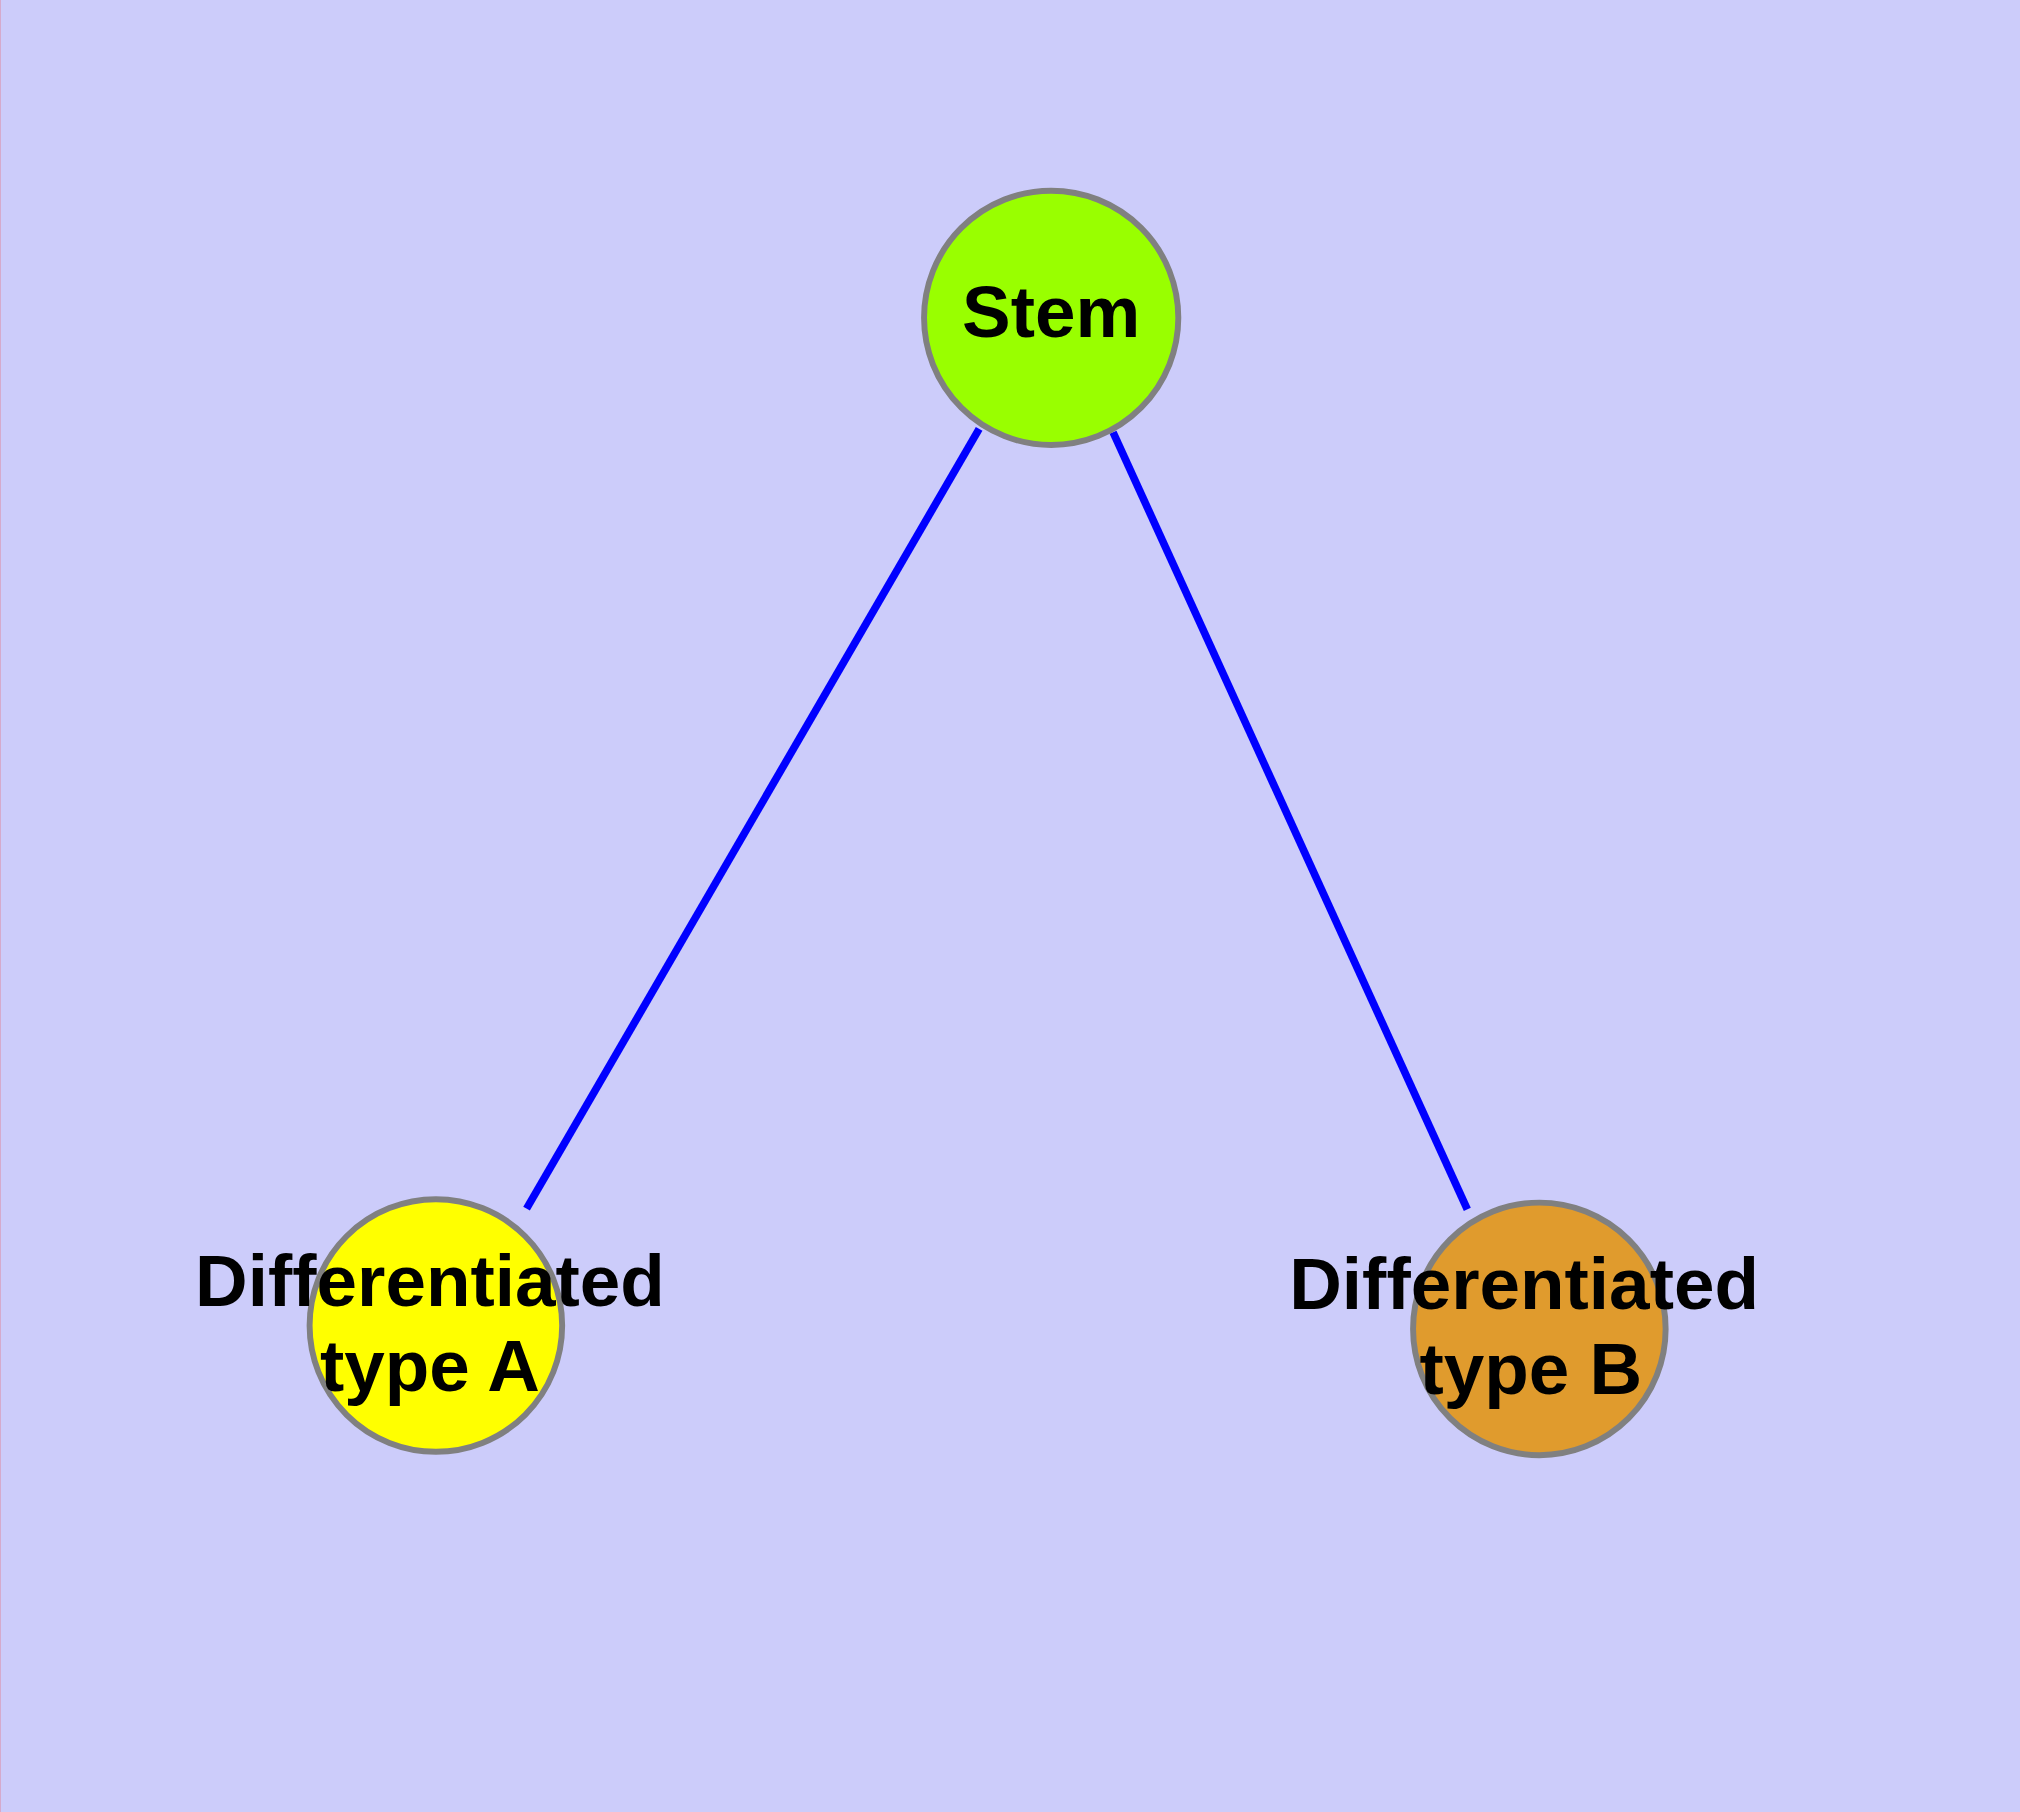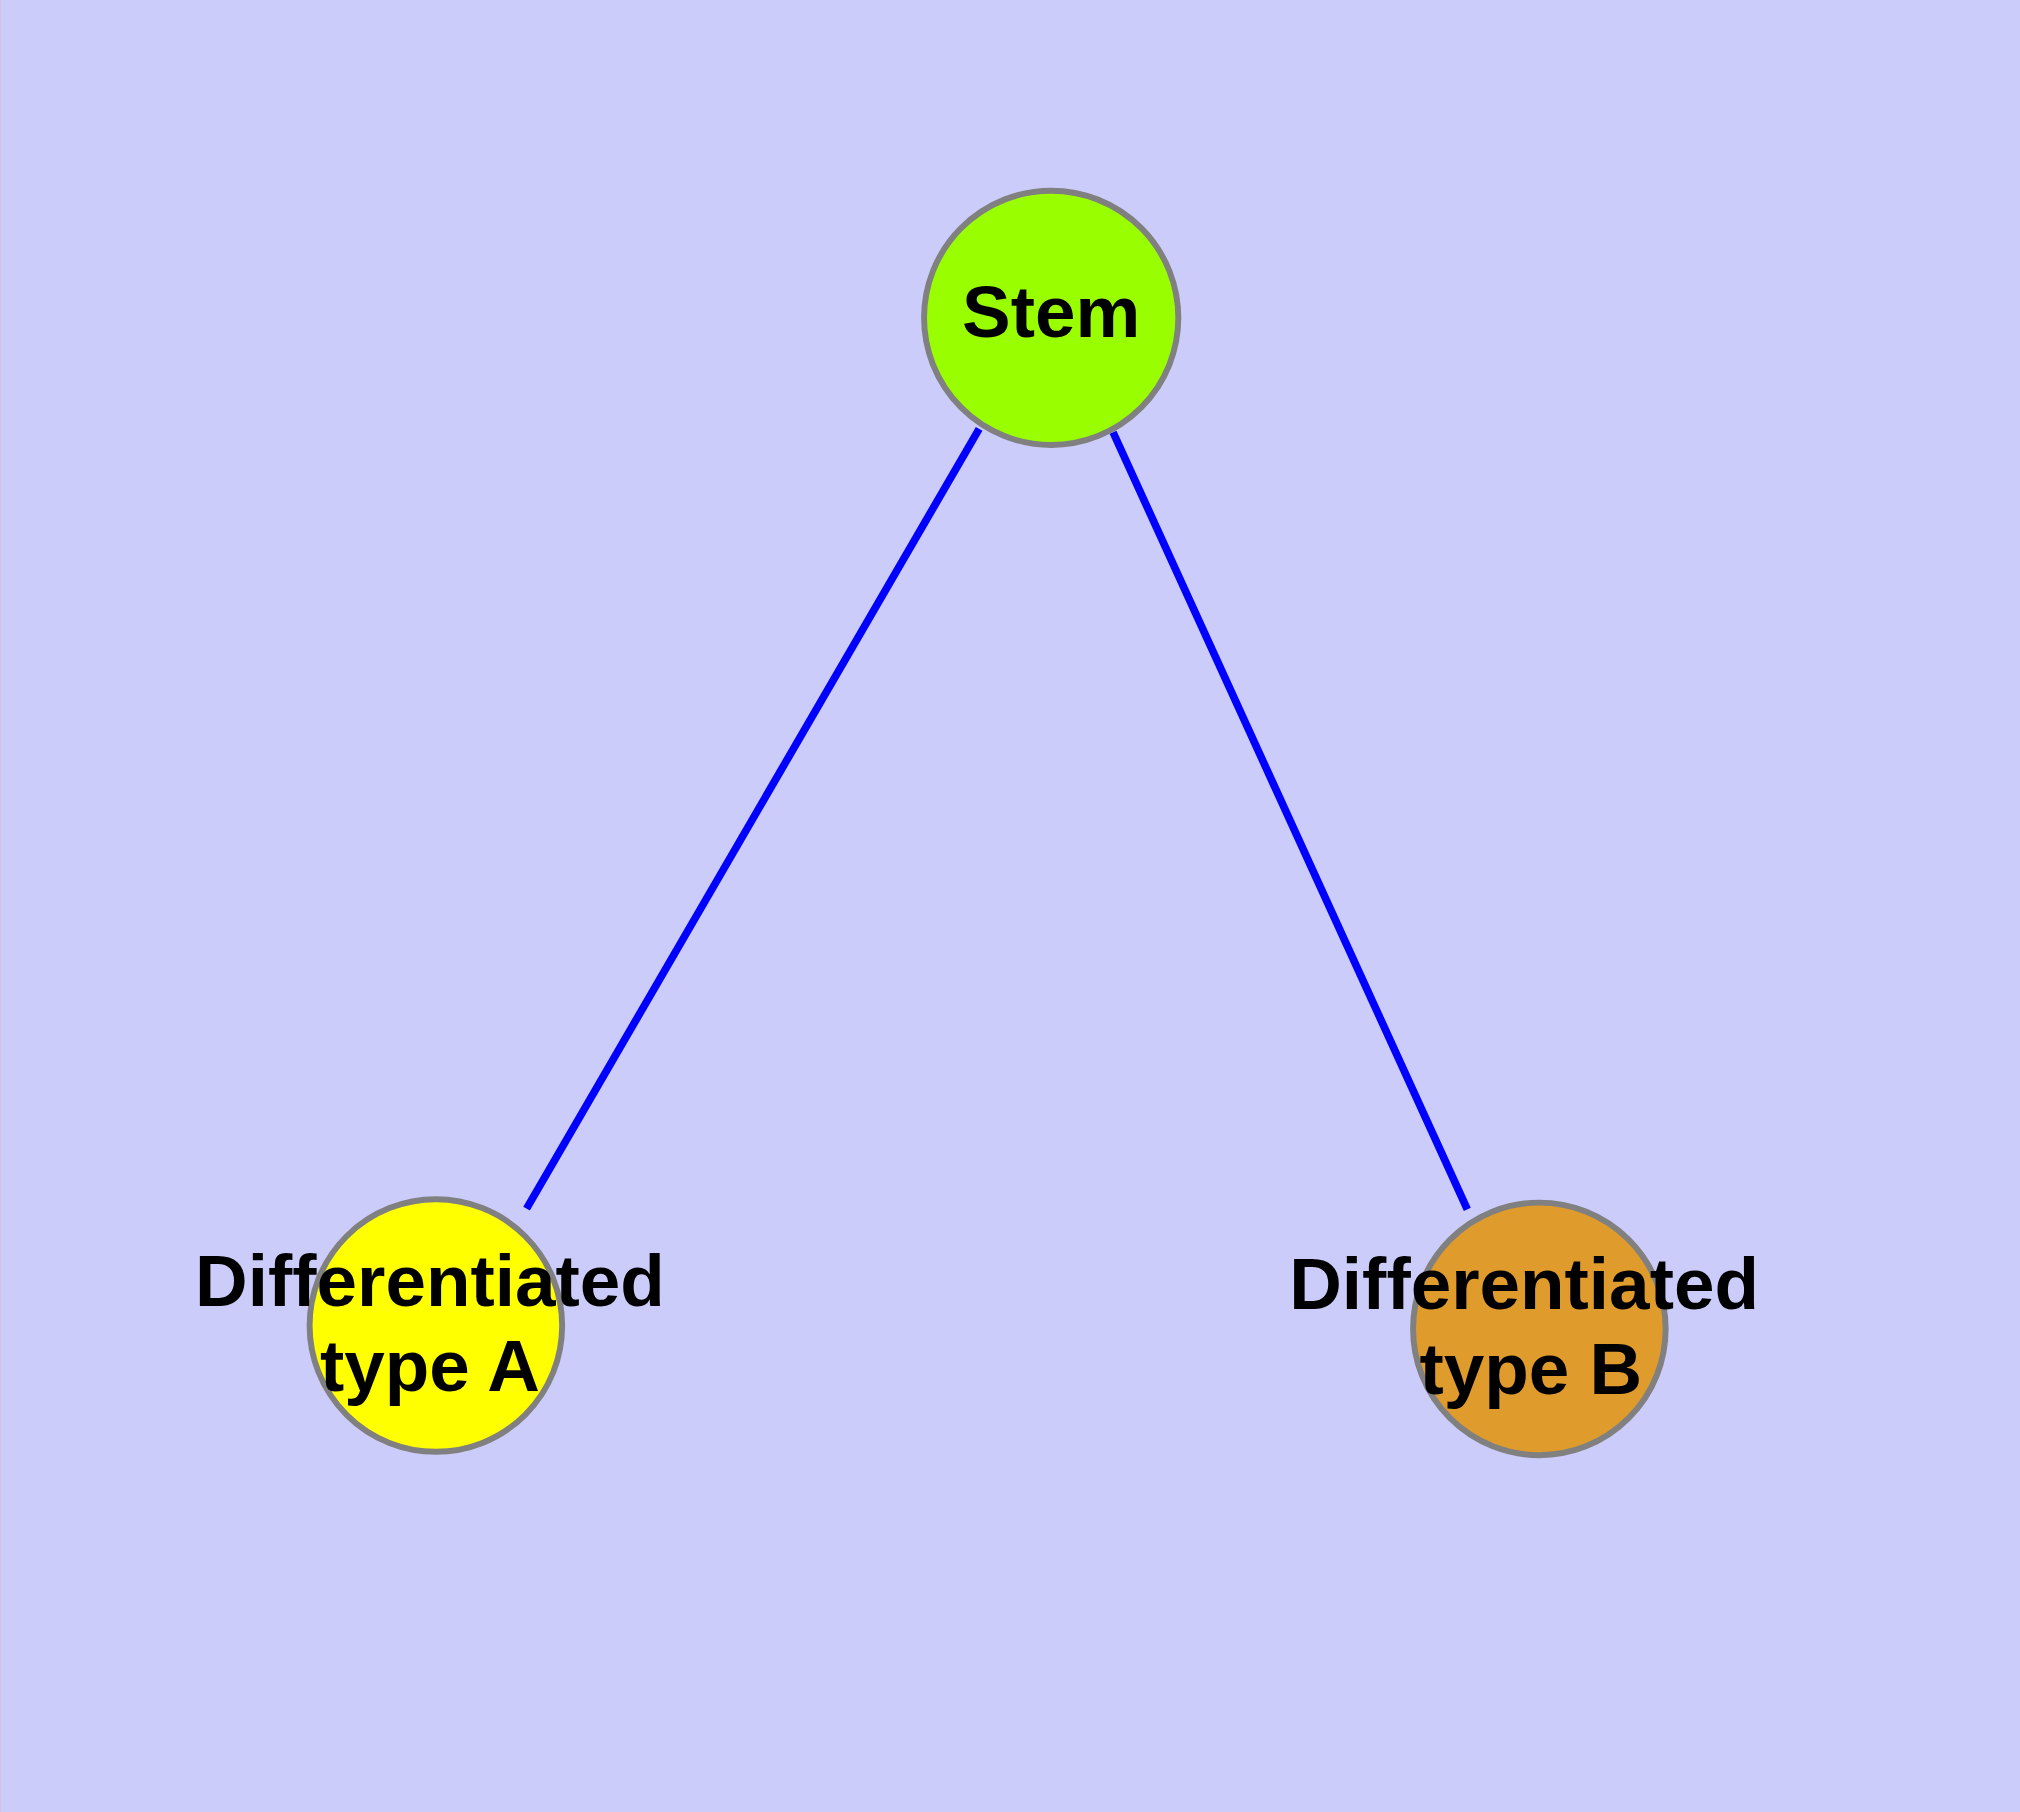--- a/index.html
+++ b/index.html
@@ -4,21 +4,21 @@
 <style>
   html, body {
     margin: 0;
     padding: 0;
     background: #ccccfa;
   }
   #canvas {
     position: relative;
     width: 2021px;
     height: 1812px;
-    background: #fca5a5;
+    background: #ef4444;
     overflow: hidden;
     font-family: "Liberation Sans", sans-serif;
   }
   #graph-svg {
     position: absolute;
     top: 0;
     left: 0;
     width: 2021px;
     height: 1812px;
     display: block;

